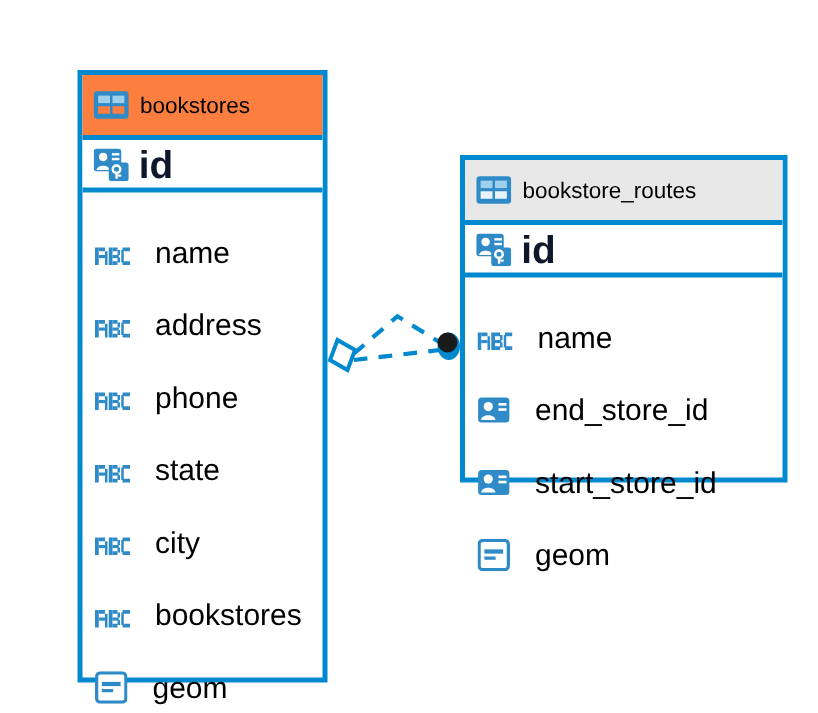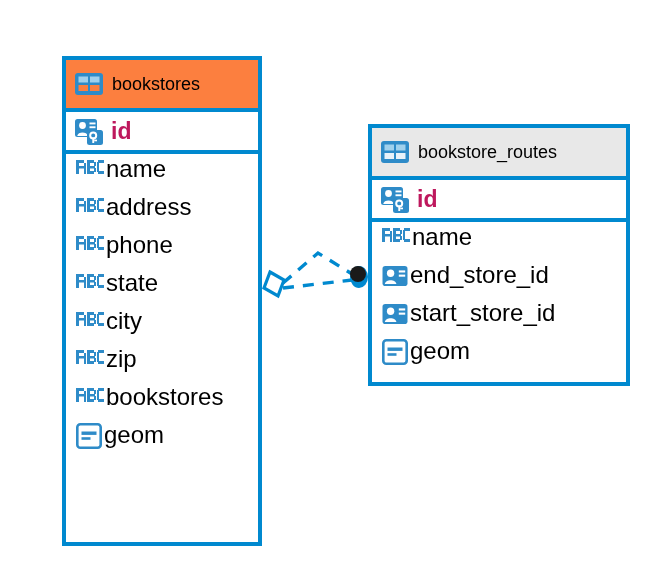--- a/index.html
+++ b/index.html
@@ -53,38 +53,39 @@
     align-items: center;
     height: 46px;
     padding-left: 9px;
     gap: 8px;
     box-sizing: border-box;
     border-top: 4px solid #0089CF;
     border-bottom: 4px solid #0089CF;
     background: #ffffff;
   }
   .pk-label {
-    font-size: 23px;
+    font-size: 31px;
     font-weight: bold;
-    color: #be185d;
+    color: #0f172a;
     line-height: 1;
     white-space: nowrap;
   }
 
   .field-list {
     padding-top: 3px;
     padding-bottom: 4px;
   }
   .field-row {
     display: flex;
-    align-items: flex-start;
+    align-items: flex-end;
     height: 38px;
     padding-left: 10px;
-    gap: 2px;
+    gap: 20px;
     box-sizing: border-box;
+    margin-top: 20px;
   }
   .field-label {
     font-size: 24px;
     color: #000000;
     line-height: 1;
     white-space: nowrap;
   }
 
   
   .icon {
@@ -257,42 +258,20 @@
                 <rect x="14" y="14" width="4" height="3"></rect>
               <rect x="22" y="3" width="6" height="3"></rect>
                 <rect x="21" y="5" width="2" height="10"></rect>
               <rect x="22" y="14" width="6" height="3"></rect>
             </g>
           </svg>
         </span>
         <span class="field-label">city</span>
       </div>
 
-      <div class="field-row">
-        <span class="icon icon-abc">
-          <svg viewBox="0 0 28 20" width="28" height="20">
-            <g fill="#2E8BC8">
-              <rect x="0" y="3" width="3" height="14"></rect>
-                <rect x="3" y="3" width="5" height="3"></rect>
-              <rect x="8" y="6" width="2" height="11"></rect>
-                <rect x="3" y="9" width="5" height="2.5"></rect>
-              <rect x="11" y="3" width="3" height="14"></rect>
-                <rect x="14" y="3" width="4" height="3"></rect>
-              <rect x="18" y="5" width="2" height="4"></rect>
-                <rect x="14" y="9" width="5" height="2.5"></rect>
-              <rect x="18" y="11" width="2" height="4"></rect>
-                <rect x="14" y="14" width="4" height="3"></rect>
-              <rect x="22" y="3" width="6" height="3"></rect>
-                <rect x="21" y="5" width="2" height="10"></rect>
-              <rect x="22" y="14" width="6" height="3"></rect>
-            </g>
-          </svg>
-        </span>
-        <span class="field-label">zip</span>
-      </div>
 
       <div class="field-row">
         <span class="icon icon-abc">
           <svg viewBox="0 0 28 20" width="28" height="20">
             <g fill="#2E8BC8">
               <rect x="0" y="3" width="3" height="14"></rect>
                 <rect x="3" y="3" width="5" height="3"></rect>
               <rect x="8" y="6" width="2" height="11"></rect>
                 <rect x="3" y="9" width="5" height="2.5"></rect>
               <rect x="11" y="3" width="3" height="14"></rect>

